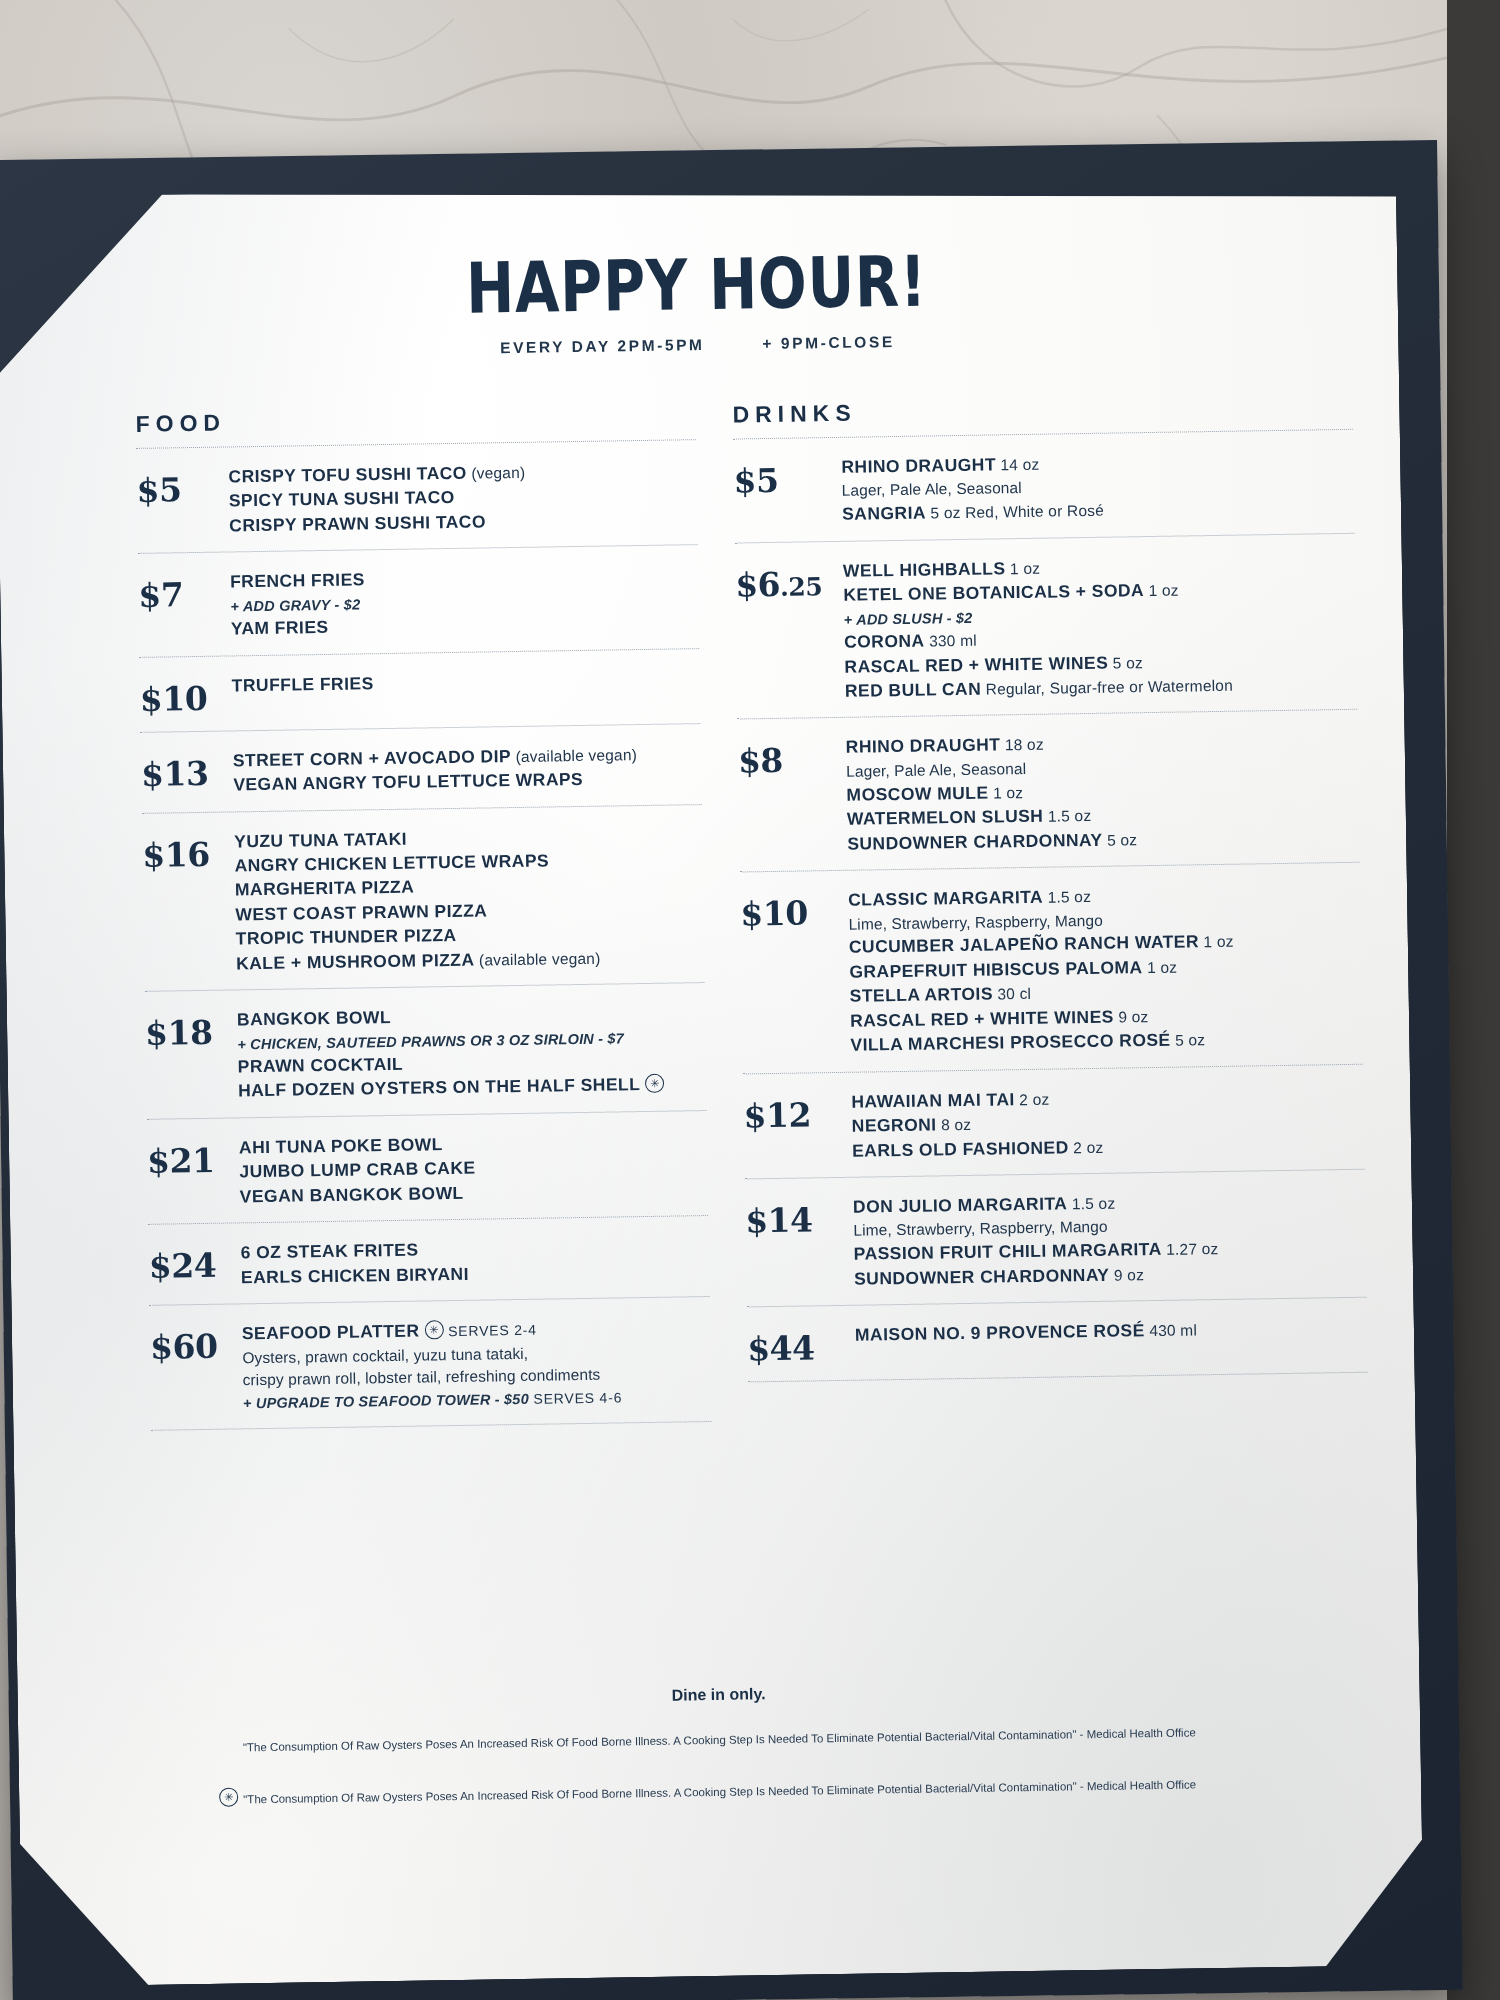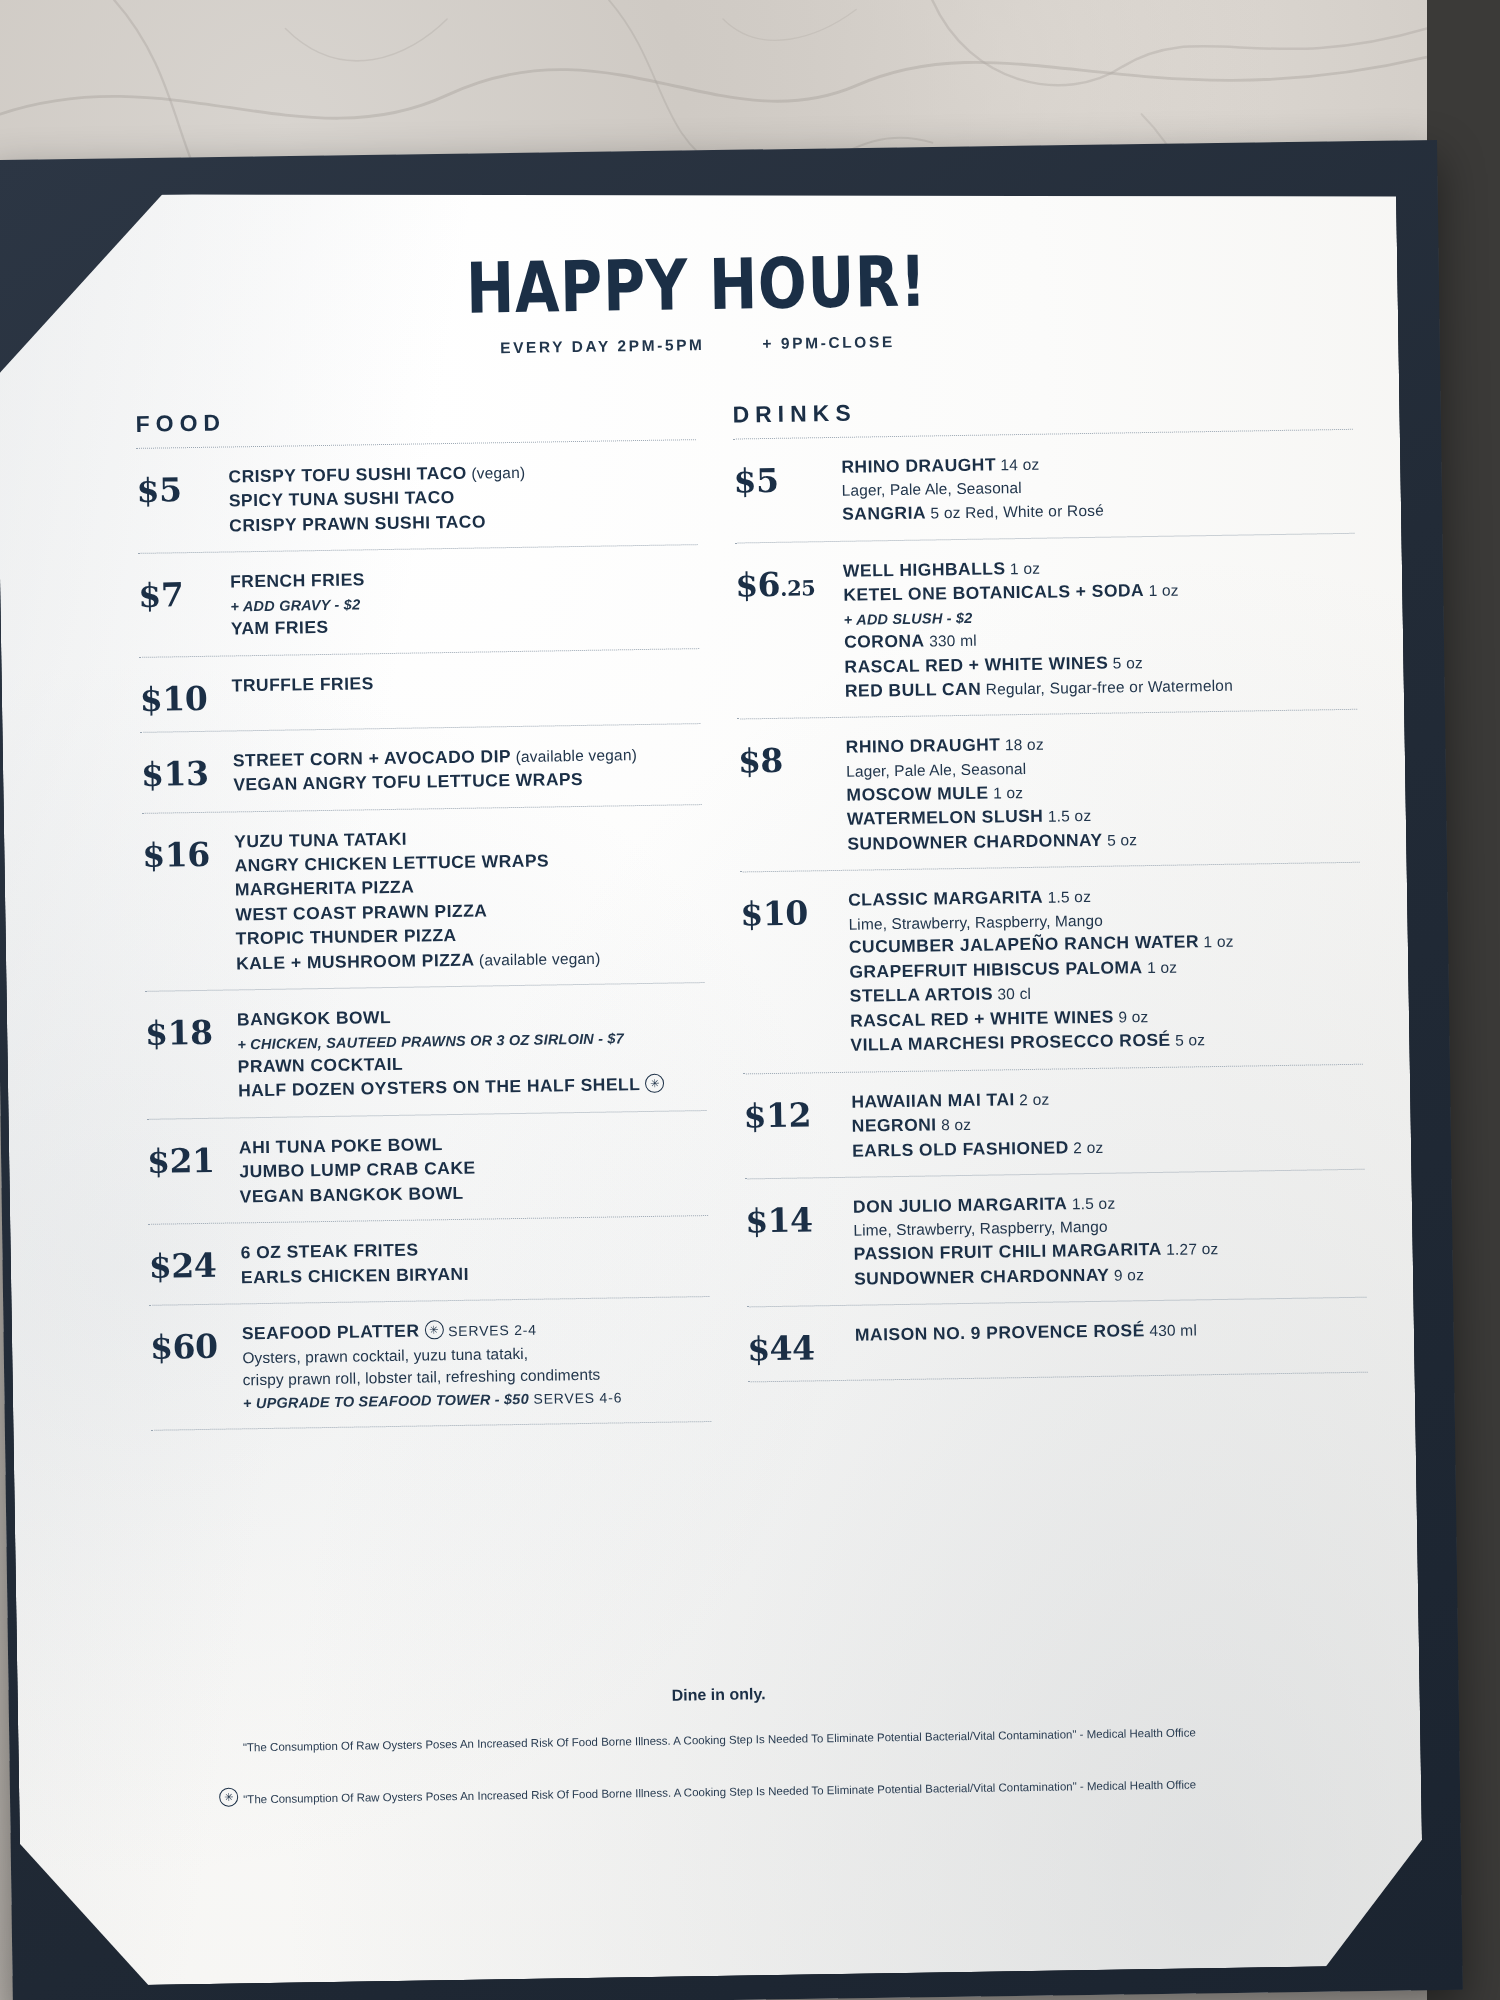--- a/index.html
+++ b/index.html
@@ -16,20 +16,21 @@
 
   
   .scene {
     position: relative;
     width: 1427px;
     height: 2000px;
     background:
       radial-gradient(circle at 20% 6%, #d8d4cf 0%, #cfcac4 18%, transparent 45%),
       radial-gradient(circle at 70% 3%, #e2ddd7 0%, #d2cdc7 22%, transparent 55%),
       linear-gradient(160deg, #cfcac3 0%, #c5c0ba 30%, #bdb8b2 60%, #b3aea8 100%);
+    padding-left: 20px;
   }
   .veins {
     position: absolute;
     inset: 0;
     opacity: .55;
   }
 
   
   .folder {
     position: absolute;
@@ -132,21 +133,21 @@
   }
   .price {
     flex: 0 0 auto;
     font-family: "DejaVu Serif", serif;
     font-weight: 700;
     font-size: 33px;
     color: #1b2f46;
     letter-spacing: -0.5px;
     padding-top: 10px;
   }
-  .price .cents { font-size: 21px; }
+  .price .cents { font-size: 25px; }
   .col-food .price { width: 92px; text-align: left; }
   .col-drinks .price { width: 108px; text-align: left; }
 
   .items { flex: 1 1 auto; padding-top: 6px; }
 
   .item { line-height: 1.34; margin-bottom: 1px; }
   .name {
     font-size: 17.5px;
     font-weight: 700;
     letter-spacing: .45px;

